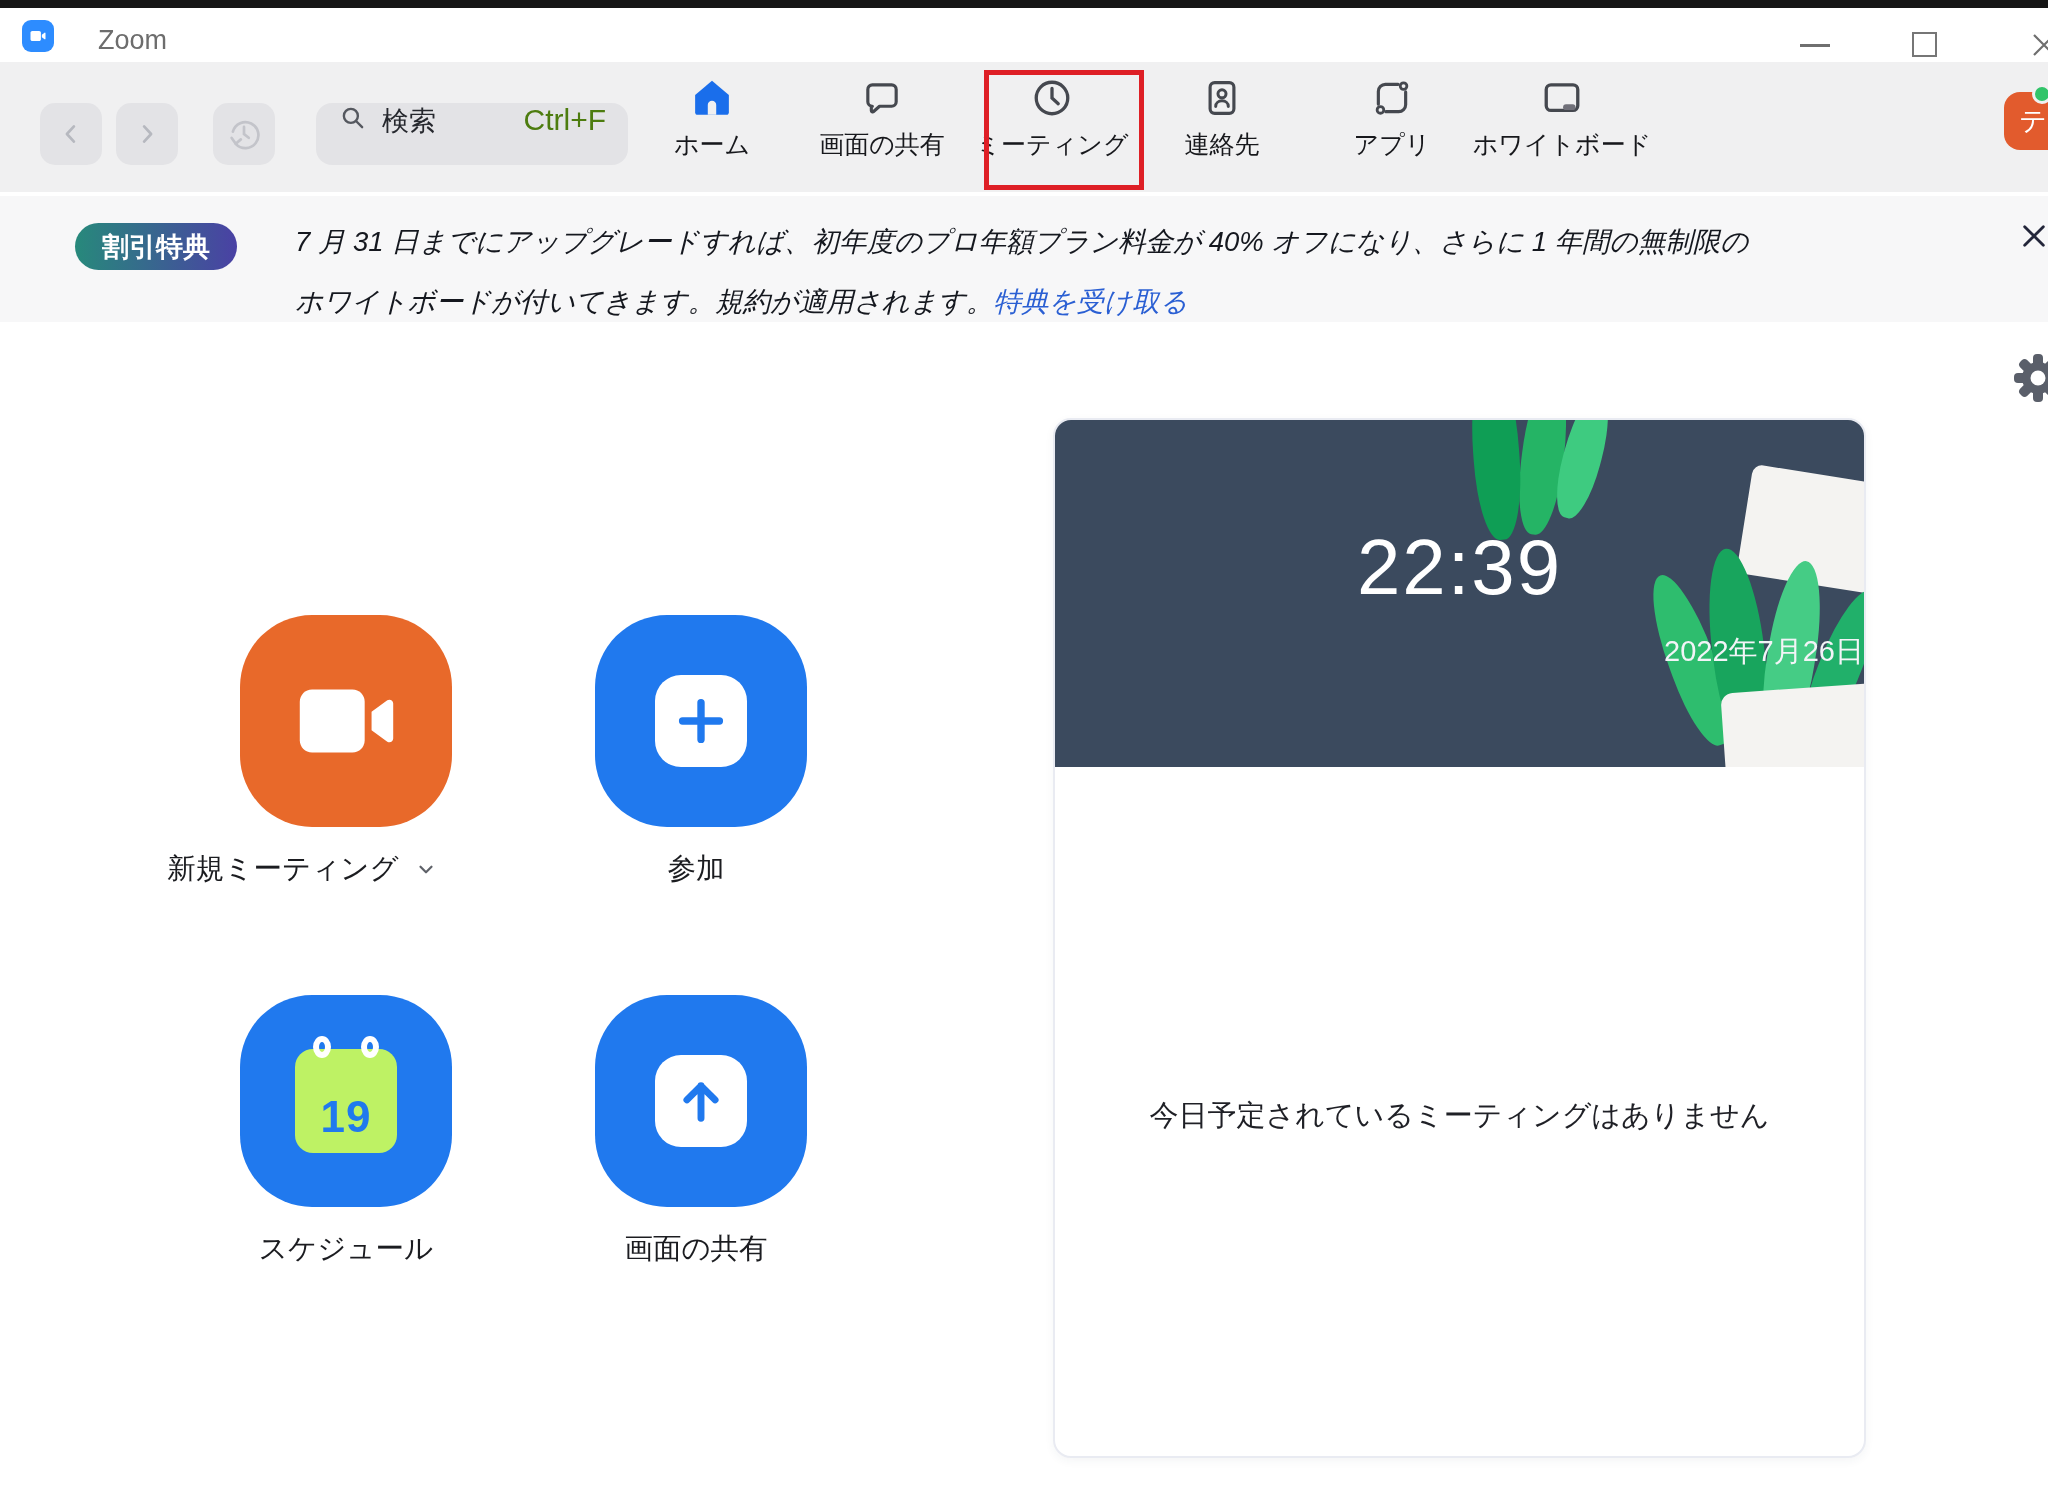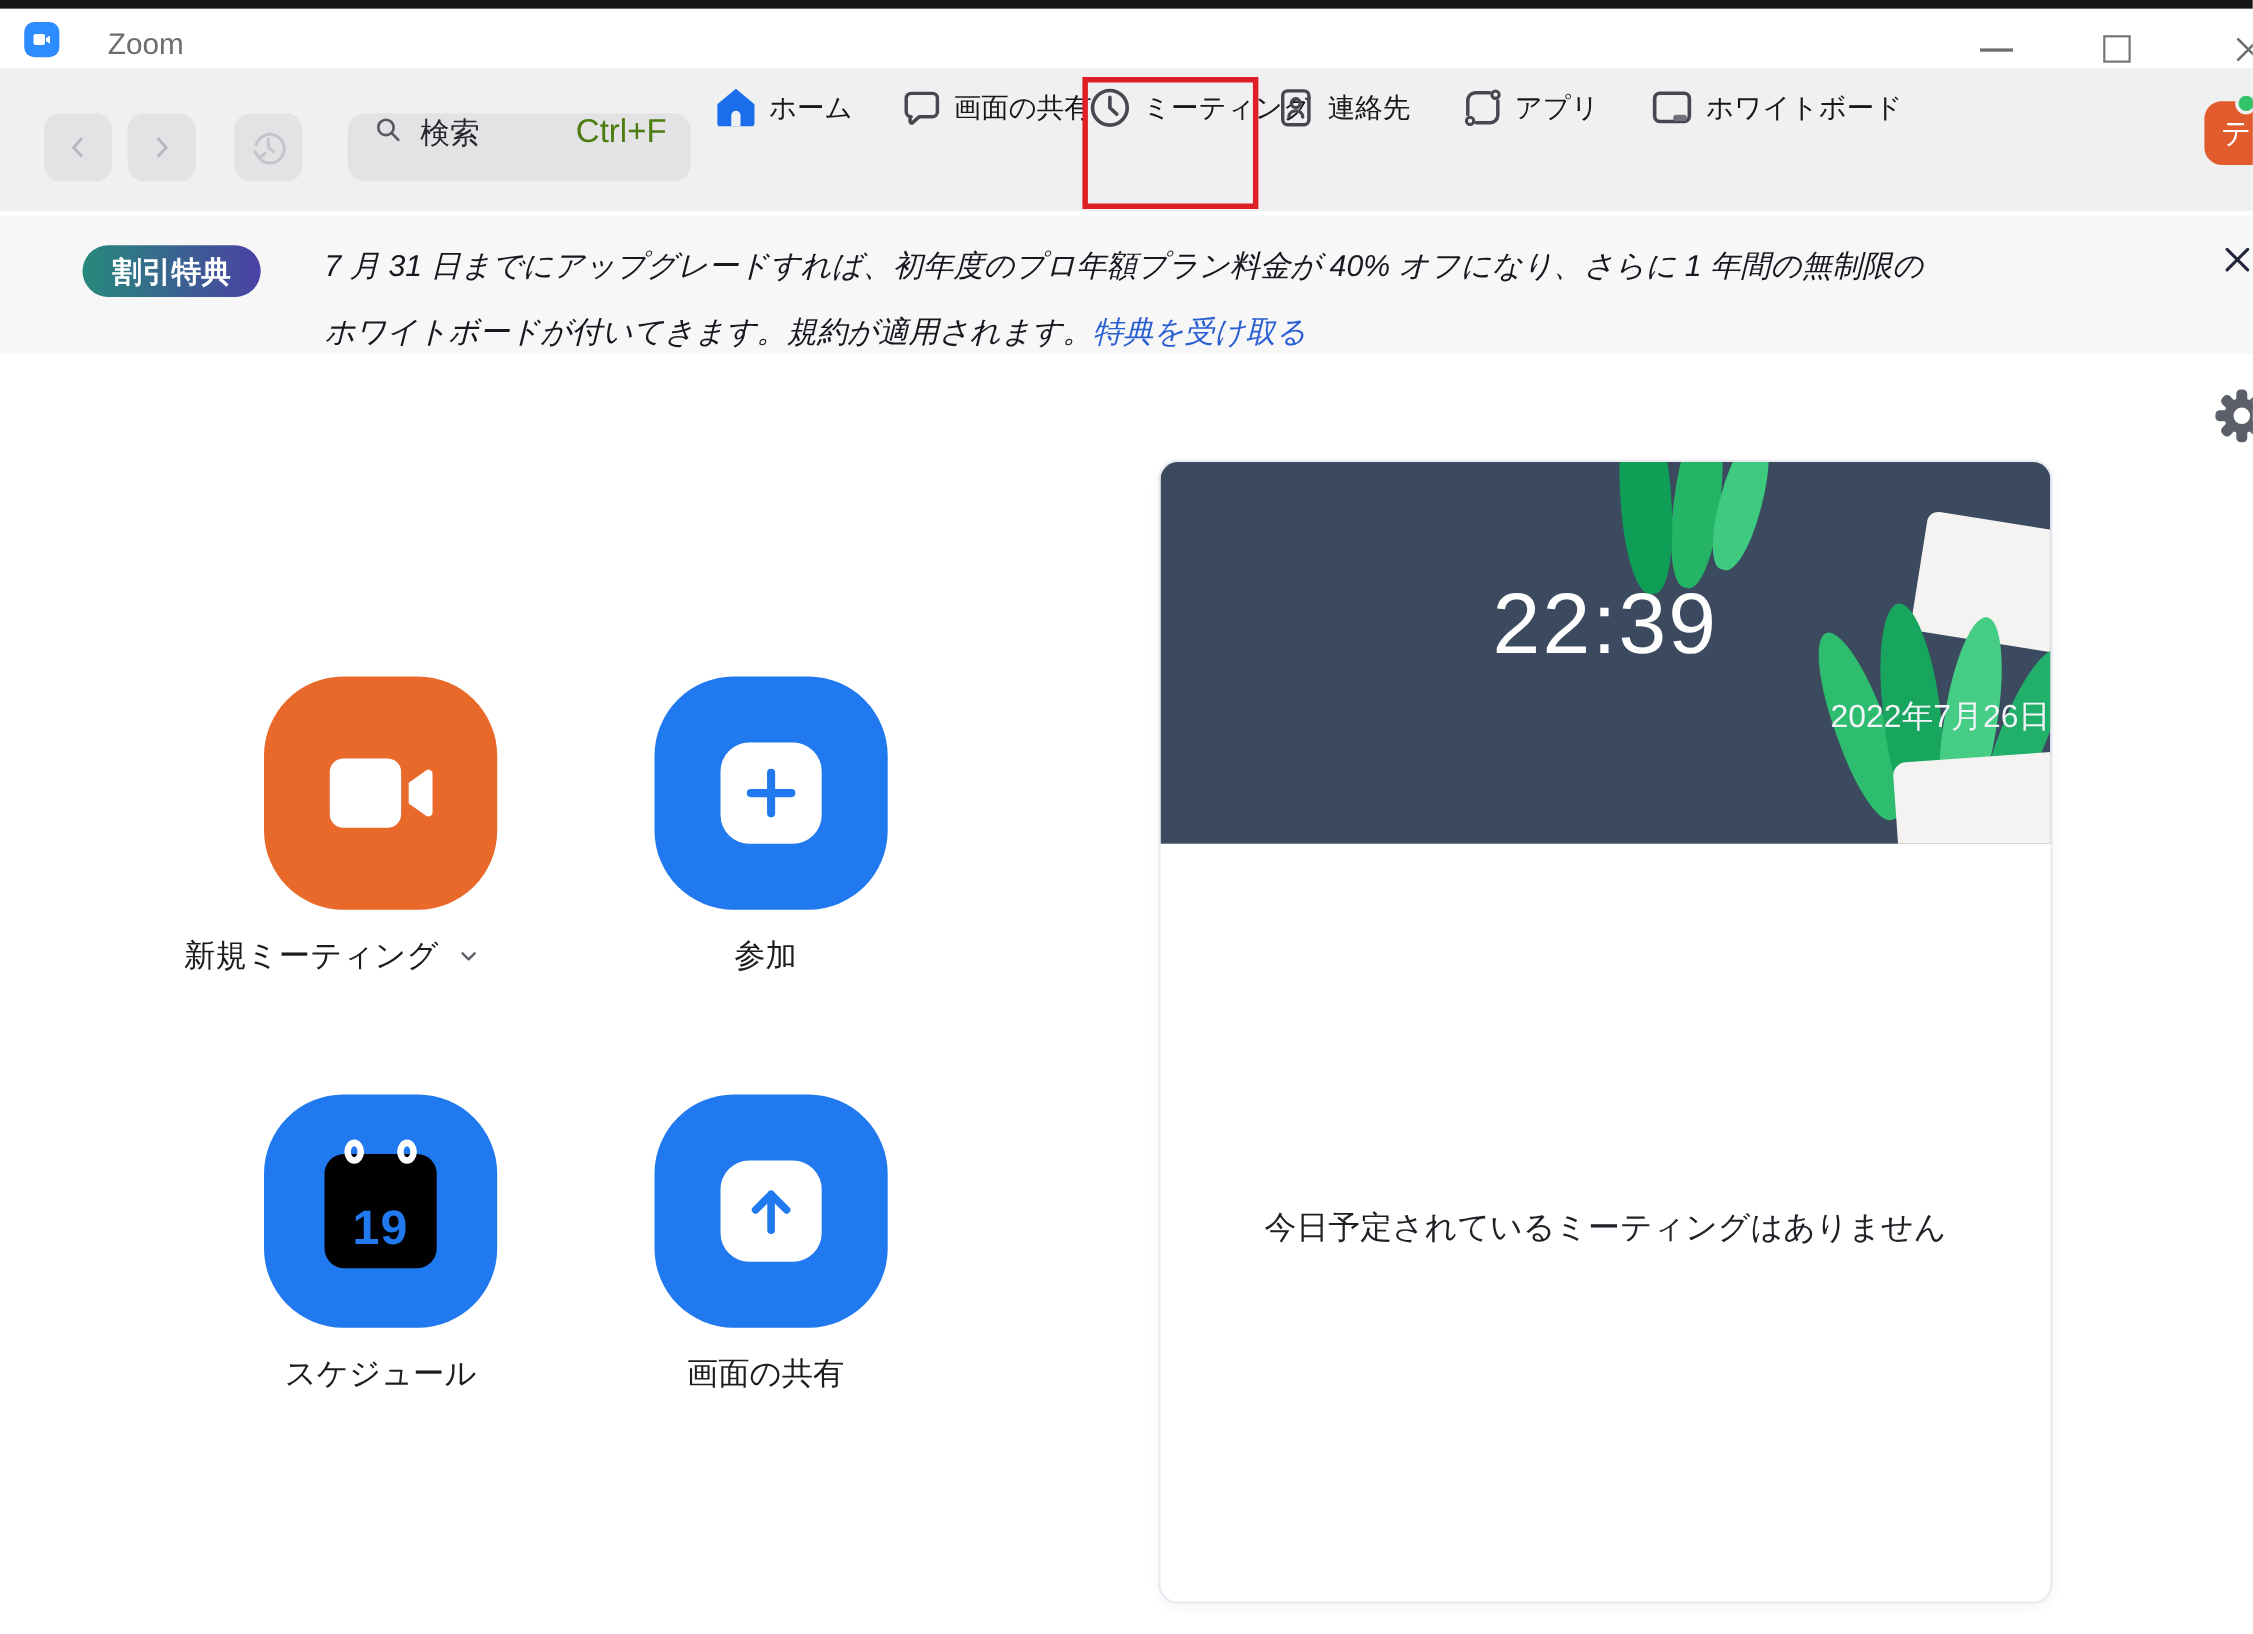--- a/index.html
+++ b/index.html
@@ -25,21 +25,21 @@
   #navbar { left:0; top:62px; width:2048px; height:130px; background:#f0f0f1; }
   .nav-btn { position:absolute; top:41px; width:62px; height:62px; border-radius:15px;
     background:#e3e3e6; display:flex; align-items:center; justify-content:center; }
   #nav-back { left:40px; } #nav-forward { left:116px; } #nav-history { left:213px; }
   #search-box { position:absolute; left:316px; top:41px; width:312px; height:62px;
     border-radius:16px; background:#e3e3e6; display:flex; padding:0 22px; }
   #search-box .ph { font-size:27px; color:#26282e; margin-left:14px; }
   #search-box .kbd { font-size:30px; color:#4d7c0f; margin-left:auto; }
 
   #tabs { position:absolute; left:647px; top:12px; display:flex; gap:40px; }
-  .tab { width:130px; display:flex; flex-direction:row; align-items:center; gap:8px; }
+  .tab { width:130px; display:flex; flex-direction:column; align-items:center; gap:8px; }
   .tab .ico { height:46px; display:flex; align-items:flex-end; justify-content:center; }
   .tab .lbl { font-size:25px; color:#17181c; white-space:nowrap; }
 
   #annotation-rect { left:984px; top:70px; width:160px; height:120px;
     border:5px solid #de1f26; z-index:30; pointer-events:none; }
 
   #avatar { left:2004px; top:92px; width:58px; height:58px; border-radius:16px;
     background:#e25b2d; display:flex; align-items:center; justify-content:center;
     color:#fff; font-size:27px; }
   #status-dot { left:2032px; top:84px; width:20px; height:20px; border-radius:50%;
@@ -68,21 +68,21 @@
   #btn-share { left:595px; top:673px; }
   .action-label { position:absolute; width:300px; font-size:28.5px; color:#1b1c20;
     display:flex; align-items:center; justify-content:center; white-space:nowrap; }
   #lbl-new { left:152px; top:528px; gap:16px; }
   #lbl-join { left:546px; top:528px; }
   #lbl-schedule { left:196px; top:908px; }
   #lbl-share { left:546px; top:908px; }
 
   .white-tile { background:#fff; border-radius:26px; width:92px; height:92px;
     display:flex; align-items:center; justify-content:center; }
-  #cal-body { background:#000000; border-radius:18px; width:102px; height:104px;
+  #cal-body { background:#bef264; border-radius:18px; width:102px; height:104px;
     position:relative; display:flex; align-items:flex-end; justify-content:center; }
   #cal-body .day { color:#2079ee; font-size:44px; font-weight:bold; line-height:1;
     margin-bottom:14px; letter-spacing:1px; }
   .cal-ring { position:absolute; top:-13px; width:18px; height:22px;
     border:6px solid #fff; border-radius:50%; }
   .cal-ring.r1 { left:18px; } .cal-ring.r2 { right:18px; }
 
   
   #today-card { position:absolute; left:1053px; top:96px; width:813px; height:1040px;
     background:#fff; border:2px solid #e9ebf2; border-radius:18px; overflow:hidden;

